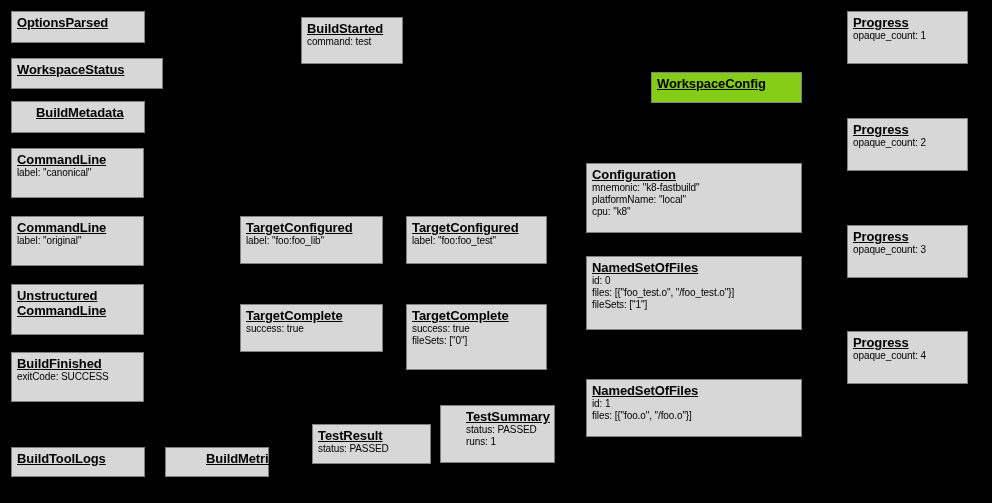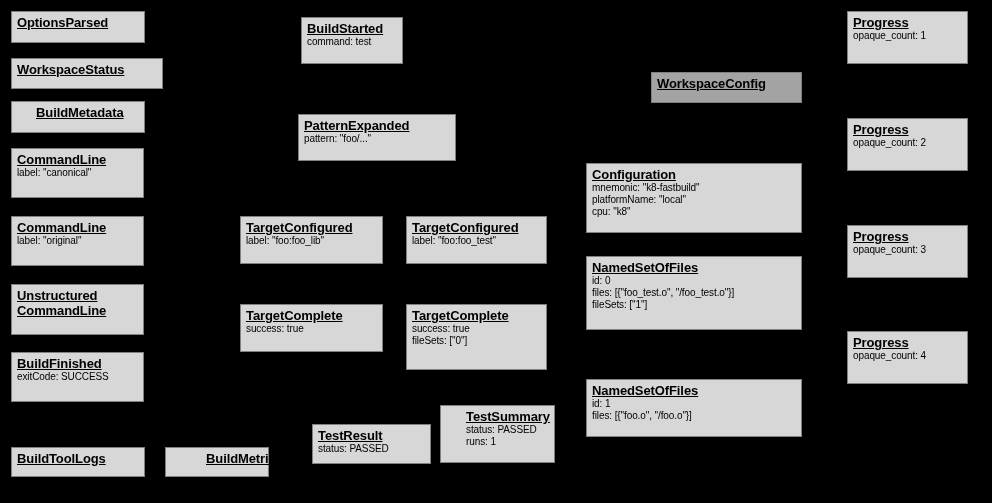--- a/index.html
+++ b/index.html
@@ -77,24 +77,20 @@
     <div class="node" style="left: 11px; top: 447px; width: 134px; height: 30px; background: rgb(215, 215, 215); border-color: rgb(128, 128, 128); color: rgb(0, 0, 0);">
       <span class="node-title">BuildToolLogs</span>
     </div>
     <div class="node" style="left: 165px; top: 447px; width: 104px; height: 30px; background: rgb(215, 215, 215); border-color: rgb(128, 128, 128); color: rgb(0, 0, 0); padding-left: 40px;">
       <span class="node-title">BuildMetrics</span>
     </div>
     <div class="node" style="left: 301px; top: 17px; width: 102px; height: 47px; background: rgb(215, 215, 215); border-color: rgb(128, 128, 128); color: rgb(0, 0, 0);">
       <span class="node-title">BuildStarted</span>
       <span class="node-field">command: test</span>
     </div>
-    <div class="node" style="left: 298px; top: 114px; width: 158px; height: 47px; background: rgb(215, 215, 215); border-color: rgb(128, 128, 128); color: rgb(0, 0, 0);">
-      <span class="node-title">PatternExpanded</span>
-      <span class="node-field">pattern: "foo/..."</span>
-    </div>
     <div class="node" style="left: 240px; top: 216px; width: 143px; height: 48px; background: rgb(215, 215, 215); border-color: rgb(128, 128, 128); color: rgb(0, 0, 0);">
       <span class="node-title">TargetConfigured</span>
       <span class="node-field">label: "foo:foo_lib"</span>
     </div>
     <div class="node" style="left: 406px; top: 216px; width: 141px; height: 48px; background: rgb(215, 215, 215); border-color: rgb(128, 128, 128); color: rgb(0, 0, 0);">
       <span class="node-title">TargetConfigured</span>
       <span class="node-field">label: "foo:foo_test"</span>
     </div>
     <div class="node" style="left: 240px; top: 304px; width: 143px; height: 48px; background: rgb(215, 215, 215); border-color: rgb(128, 128, 128); color: rgb(0, 0, 0);">
       <span class="node-title">TargetComplete</span>
@@ -107,21 +103,21 @@
     </div>
     <div class="node" style="left: 312px; top: 424px; width: 119px; height: 40px; background: rgb(215, 215, 215); border-color: rgb(128, 128, 128); color: rgb(0, 0, 0);">
       <span class="node-title">TestResult</span>
       <span class="node-field">status: PASSED</span>
     </div>
     <div class="node" style="left: 440px; top: 405px; width: 115px; height: 58px; background: rgb(215, 215, 215); border-color: rgb(128, 128, 128); color: rgb(0, 0, 0); padding-left: 25px;">
       <span class="node-title">TestSummary</span>
       <span class="node-field">status: PASSED</span>
       <span class="node-field">runs: 1</span>
     </div>
-    <div class="node" style="left: 651px; top: 72px; width: 151px; height: 31px; background: #a3a3a3; border-color: rgb(128, 128, 128); color: rgb(0, 0, 0);">
+    <div class="node" style="left: 651px; top: 72px; width: 151px; height: 31px; background: #84cc16; border-color: rgb(128, 128, 128); color: rgb(0, 0, 0);">
       <span class="node-title">WorkspaceConfig</span>
     </div>
     <div class="node" style="left: 586px; top: 163px; width: 216px; height: 70px; background: rgb(215, 215, 215); border-color: rgb(128, 128, 128); color: rgb(0, 0, 0);">
       <span class="node-title">Configuration</span>
       <span class="node-field">mnemonic: "k8-fastbuild"</span>
       <span class="node-field">platformName: "local"</span>
       <span class="node-field">cpu: "k8"</span>
     </div>
     <div class="node" style="left: 586px; top: 256px; width: 216px; height: 74px; background: rgb(215, 215, 215); border-color: rgb(128, 128, 128); color: rgb(0, 0, 0);">
       <span class="node-title">NamedSetOfFiles</span>

